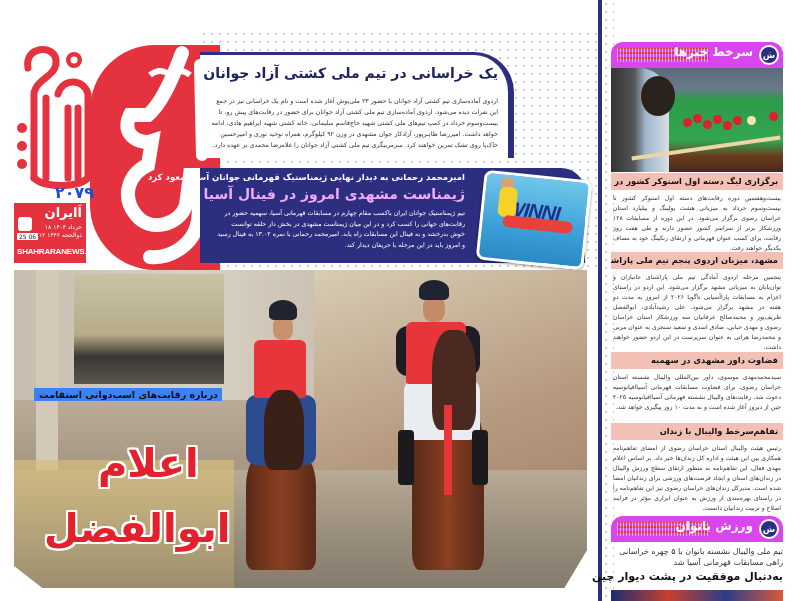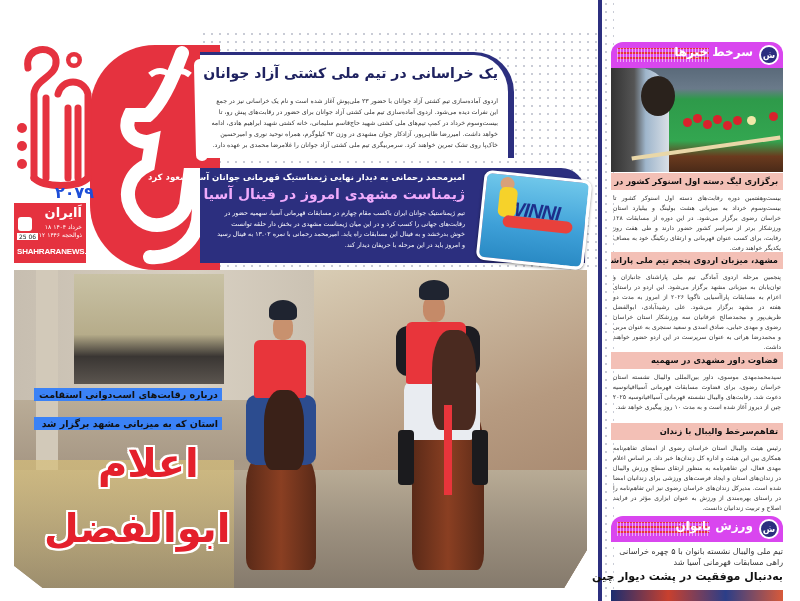--- a/index.html
+++ b/index.html
@@ -180,21 +180,20 @@
   <div id="r2-boots-r" class="ph"></div>
   <div id="r2-vest" class="ph rider-vest"></div>
   <div id="r2-face" class="ph"></div>
   <div id="r2-helmet" class="ph rider-helmet"></div>
   <div id="r2-horse-head" class="ph"></div>
   <div id="r2-tassel" class="ph"></div>
 </div>
 <div id="frame-bottom" class="abs"></div>
 <div id="photo-kicker" class="abs">
   <span class="kicker-line">درباره رقابت‌های اسب‌دوانی استقامت</span>
-  <span class="kicker-line">استان که به میزبانی مشهد برگزار شد</span>
 </div>
 <div id="photo-headline-1" class="abs">اعلام</div>
 <div id="photo-headline-2" class="abs">ابوالفضل</div>
 
 <div id="banner-1" class="abs section-banner">
   <span class="abs banner-stripes"></span>
   <span class="abs banner-title">سرخط خبرها</span>
   <span class="abs banner-logo">ش</span>
 </div>
 <div id="snooker-photo" class="abs">

